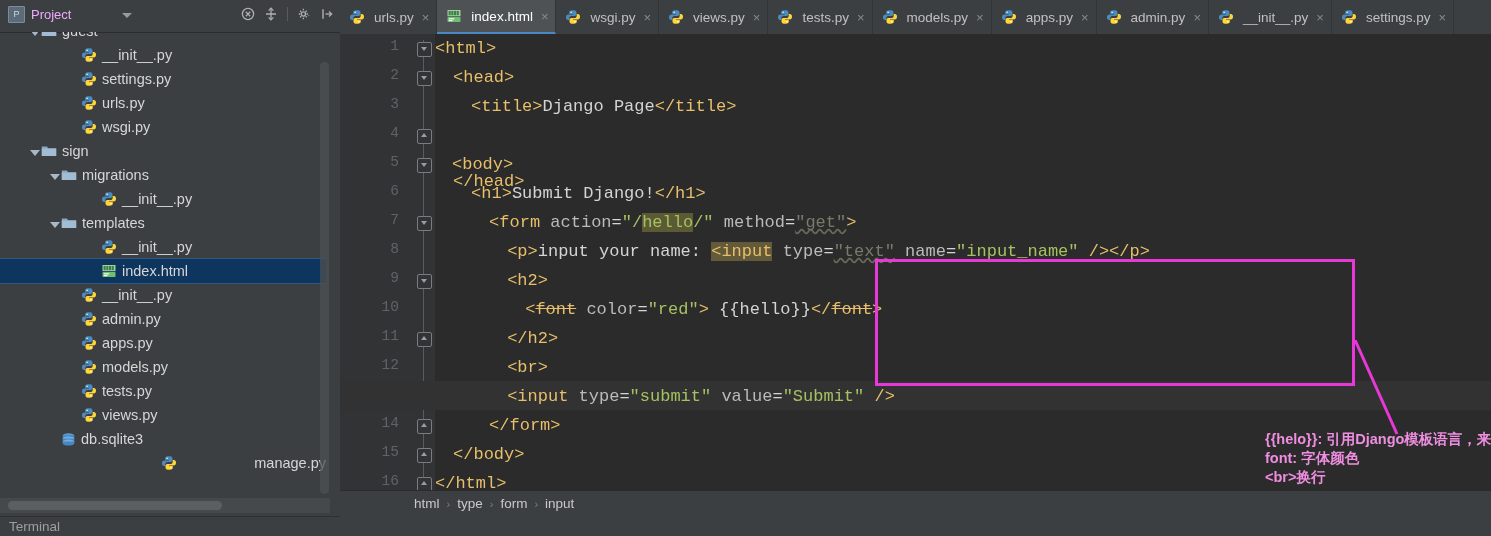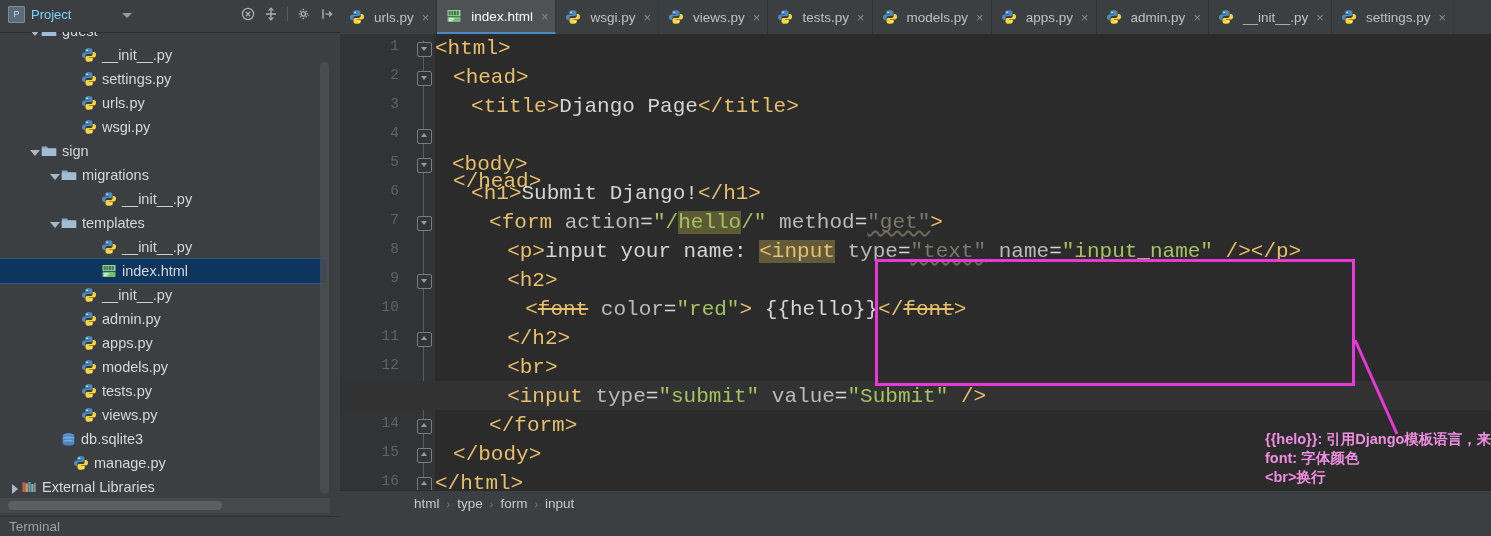--- a/index.html
+++ b/index.html
@@ -36,21 +36,21 @@
     background: #5c6b7a;
     border: 1px solid #7d8b99;
     border-radius: 1px;
     display: inline-block;
     position: relative;
     font-size: 9px; color: #cfd8e0;
     text-align: center; line-height: 15px;
     font-family: "Liberation Sans", sans-serif;
   }
   #project-label {
-    color: #7dd3fc; font-size: 13px;
+    color: #f0abfc; font-size: 13px;
     font-family: "Liberation Sans", sans-serif;
     text-align: right;
   }
   #project-dd {
     position: absolute; left: 122px; top: 13px;
     width: 0; height: 0;
     border-left: 5px solid transparent;
     border-right: 5px solid transparent;
     border-top: 5px solid #9a9a9a;
   }
@@ -226,21 +226,21 @@
     position: absolute; left: 79px; top: 383px;
     width: 14px; height: 16px;
   }
 
   
   #code {
     position: absolute; left: 95px; top: 34px;
     width: 1056px; height: 456px;
     overflow: hidden;
     font-family: "Liberation Mono", monospace;
-    font-size: 21px;
+    font-size: 17px;
   }
   .cline {
     position: absolute; left: 0;
     height: 29px; line-height: 29px;
     white-space: pre;
     color: #a9b7c6;
   }
   #curline-hl {
     position: absolute; left: 0; top: 381px;
     width: 1151px; height: 29px;
@@ -652,52 +652,38 @@
       <ellipse cx="7.5" cy="3.3" rx="5.8" ry="2.0" fill="#5b9bd5"></ellipse>
       <path d="M1.7 3.3 L1.7 6.2 A5.8 2 0 0 0 13.3 6.2 L13.3 3.3 Z" fill="#4a86bf"></path>
       <ellipse cx="7.5" cy="6.5" rx="5.8" ry="2.0" fill="#6fb0e4"></ellipse>
       <path d="M1.7 6.5 L1.7 9.4 A5.8 2 0 0 0 13.3 9.4 L13.3 6.5 Z" fill="#4a86bf"></path>
       <ellipse cx="7.5" cy="9.6" rx="5.8" ry="2.0" fill="#6fb0e4"></ellipse>
       <path d="M1.7 9.6 L1.7 11.6 A5.8 2 0 0 0 13.3 11.6 L13.3 9.6 Z" fill="#4a86bf"></path>
     </svg></span>
           </span>
           <span class="tname">db.sqlite3</span>
         </div>
-        <div class="tree-row" style="padding-left: 60px;">
+        <div class="tree-row" style="padding-left: 75px; justify-content: space-between;">
           <span class="arrow none"></span>
           <span style="display: inline-flex; align-items: center;">
             <span class="ico ico-py">
     <svg width="16" height="16" viewBox="0 0 16 16">
       <path d="M7.6 1.2 C4.9 1.2 4.2 2.1 4.2 3.4 L4.2 5 L8 5 L8 5.6 L3.2 5.6
                C1.9 5.6 1 6.4 1 8.3 C1 10.1 1.8 11 3.1 11 L4.3 11 L4.3 9.2
                C4.3 7.8 5.3 6.9 6.6 6.9 L9.6 6.9 C10.7 6.9 11.5 6.2 11.5 5.1
                L11.5 3.4 C11.5 2.2 10.6 1.2 9.2 1.2 Z" fill="#4b8bbe"></path>
       <circle cx="6.1" cy="3.2" r="0.75" fill="#ffffff"></circle>
       <path d="M8.4 14.8 C11.1 14.8 11.8 13.9 11.8 12.6 L11.8 11 L8 11 L8 10.4
                L12.8 10.4 C14.1 10.4 15 9.6 15 7.7 C15 5.9 14.2 5 12.9 5
                L11.7 5 L11.7 6.8 C11.7 8.2 10.7 9.1 9.4 9.1 L6.4 9.1
                C5.3 9.1 4.5 9.8 4.5 10.9 L4.5 12.6 C4.5 13.8 5.4 14.8 6.8 14.8 Z" fill="#ffd43b"></path>
       <circle cx="9.9" cy="12.8" r="0.75" fill="#ffffff"></circle>
     </svg></span>
           </span>
           <span class="tname">manage.py</span>
-        </div>
-        <div class="tree-row" style="padding-left: 8px;">
-          <span class="arrow right"></span>
-          <span style="display: inline-flex; align-items: center;">
-            <span class="ico ico-lib">
-    <svg width="16" height="14" viewBox="0 0 16 14">
-      <rect x="1.5" y="2.2" width="2.4" height="9.8" fill="#d05b5b"></rect>
-      <rect x="4.4" y="3.4" width="2.4" height="8.6" fill="#e0a23d"></rect>
-      <rect x="7.3" y="2.0" width="2.4" height="10" fill="#5b9bd5"></rect>
-      <rect x="10.2" y="4.0" width="2.4" height="8" fill="#6fbf73"></rect>
-      <rect x="13.1" y="2.8" width="1.6" height="9.2" fill="#a97fd0"></rect>
-    </svg></span>
-          </span>
-          <span class="tname">External Libraries</span>
         </div>
       </div>
 
     <div id="proj-vscroll"></div>
     <div id="proj-hscroll-track"></div>
     <div id="proj-hscroll"></div>
 
     <div id="terminal-bar"></div>
     <div id="terminal-label">Terminal</div>
   </div>

